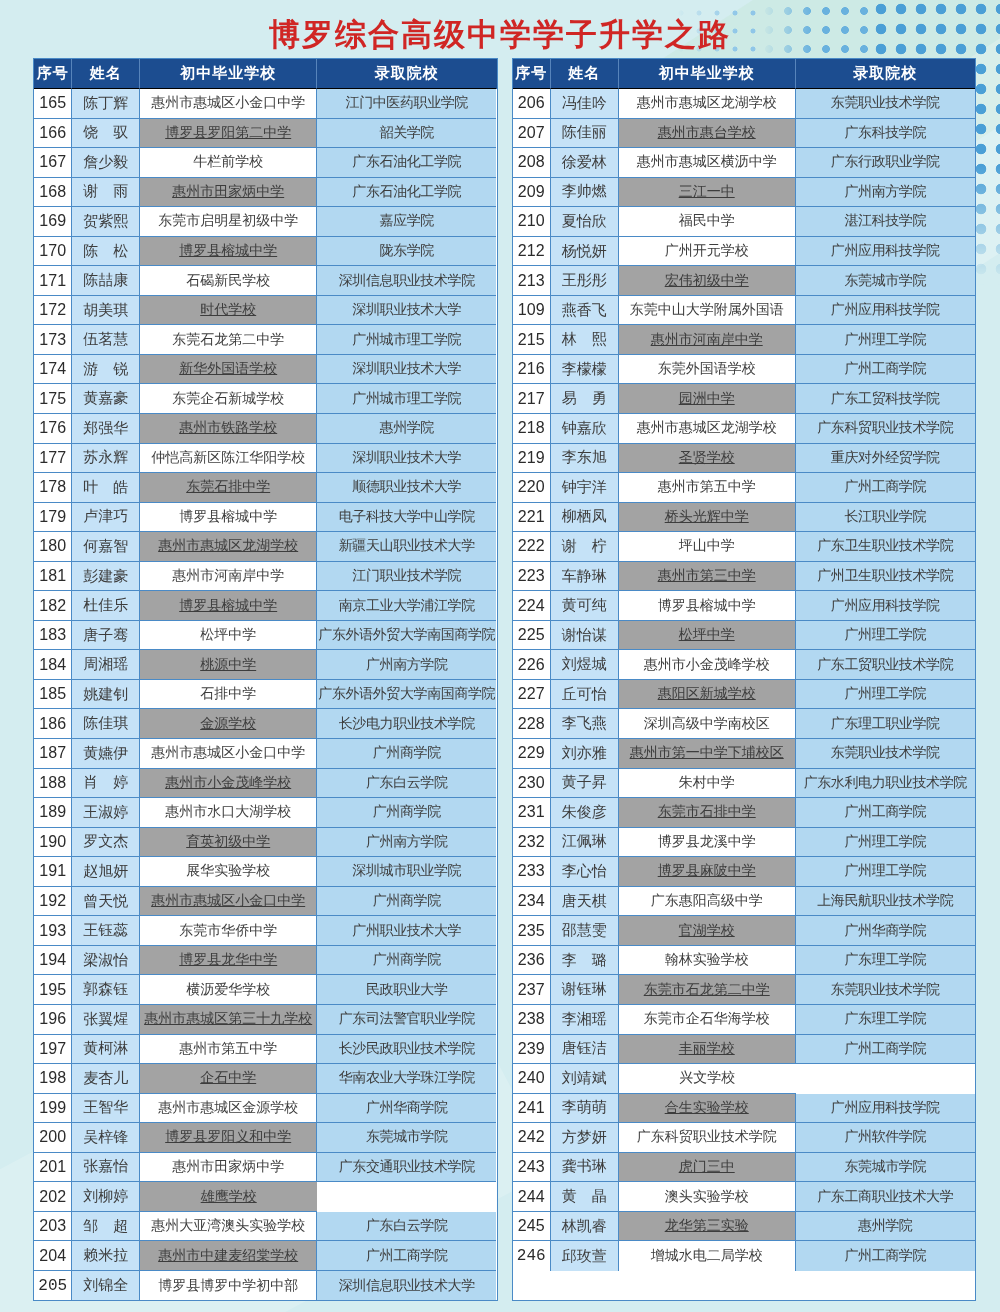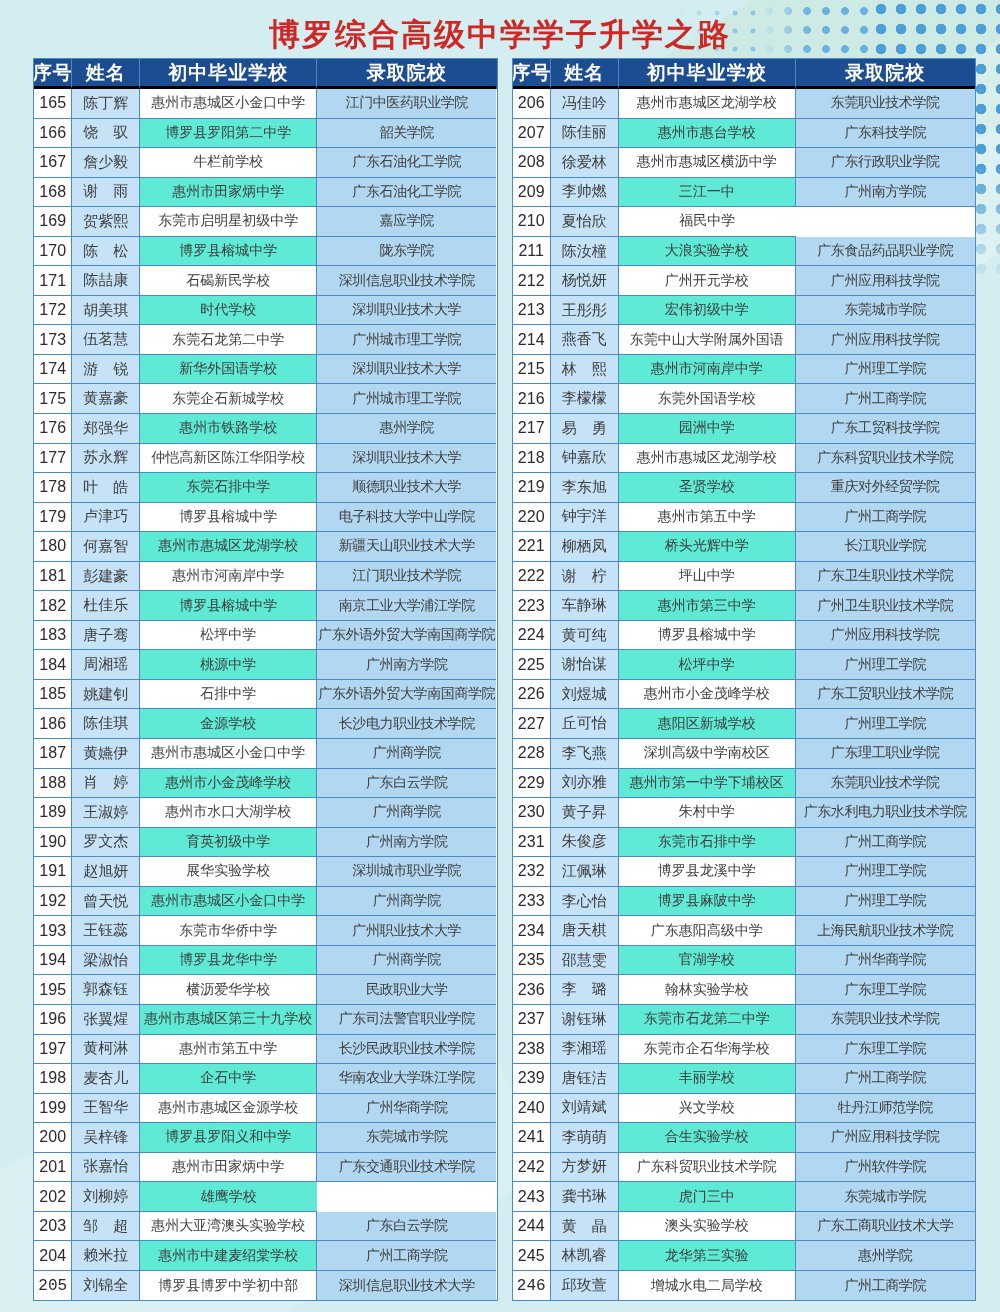--- a/index.html
+++ b/index.html
@@ -70,24 +70,24 @@
   }
   .thead{
     display:grid;
     grid-template-columns:8.3% 14.7% 38.2% 38.8%;
     height:30px;
     background:#1c4d90;
   }
   .thead .cell{
     color:#fff;
     font-weight:bold;
-    font-size:19px;
+    font-size:15px;
     letter-spacing:1px;
     border-right:1px solid rgba(160,200,240,.45);
-    border-bottom:3px solid #000000;
+    border-bottom:1px solid #000000;
   }
   .thead .cell:last-child{ border-right:none; }
 
   .trow{
     display:grid;
     grid-template-columns:8.3% 14.7% 38.2% 38.8%;
     height:29.56px;
   }
   .cell{
     display:flex;
@@ -99,21 +99,21 @@
     border-bottom:1px solid #4a8ac6;
     color:#3d3d3d;
   }
   .cell:last-child{ border-right:none; }
   .trow:last-child .cell{ border-bottom:none;font-family:Liberation Mono, monospace; }
 
   .c-num    { background:#ffffff; font-size:16px; color:#2b2b2b; }
   .c-name   { background:#c5e2f7; font-size:15px; }
   .c-school { background:#ffffff; font-size:14px; }
   .c-college{ background:#b2d8f1; font-size:14px; letter-spacing:-0.4px; }
-  .trow.alt .c-school{ background:#5eead4; }
+  .trow.alt .c-school{ background:#a3a3a3;text-decoration:underline; }
 </style>
 </head>
 <body>
 
 <div class="page">
 
   <div class="bg-stripe s1"></div>
   <div class="bg-stripe s2"></div>
   <div class="bg-stripe s3"></div>
 
@@ -410,41 +410,36 @@
           <div class="trow alt">
             <div class="cell c-num">209</div>
             <div class="cell c-name">李帅燃</div>
             <div class="cell c-school">三江一中</div>
             <div class="cell c-college">广州南方学院</div>
           </div>
           <div class="trow">
             <div class="cell c-num">210</div>
             <div class="cell c-name">夏怡欣</div>
             <div class="cell c-school">福民中学</div>
-          </div>
-          <div class="trow alt">
-            <div class="cell c-num">211</div>
-            <div class="cell c-name">陈汝橦</div>
-            <div class="cell c-school">大浪实验学校</div>
-            <div class="cell c-college">广东食品药品职业学院</div>
+            <div class="cell c-college">湛江科技学院</div>
           </div>
           <div class="trow">
             <div class="cell c-num">212</div>
             <div class="cell c-name">杨悦妍</div>
             <div class="cell c-school">广州开元学校</div>
             <div class="cell c-college">广州应用科技学院</div>
           </div>
           <div class="trow alt">
             <div class="cell c-num">213</div>
             <div class="cell c-name">王彤彤</div>
             <div class="cell c-school">宏伟初级中学</div>
             <div class="cell c-college">东莞城市学院</div>
           </div>
           <div class="trow">
-            <div class="cell c-num">214</div>
+            <div class="cell c-num">109</div>
             <div class="cell c-name">燕香飞</div>
             <div class="cell c-school">东莞中山大学附属外国语</div>
             <div class="cell c-college">广州应用科技学院</div>
           </div>
           <div class="trow alt">
             <div class="cell c-num">215</div>
             <div class="cell c-name">林　熙</div>
             <div class="cell c-school">惠州市河南岸中学</div>
             <div class="cell c-college">广州理工学院</div>
           </div>
@@ -589,21 +584,20 @@
           <div class="trow alt">
             <div class="cell c-num">239</div>
             <div class="cell c-name">唐钰洁</div>
             <div class="cell c-school">丰丽学校</div>
             <div class="cell c-college">广州工商学院</div>
           </div>
           <div class="trow">
             <div class="cell c-num">240</div>
             <div class="cell c-name">刘靖斌</div>
             <div class="cell c-school">兴文学校</div>
-            <div class="cell c-college">牡丹江师范学院</div>
           </div>
           <div class="trow alt">
             <div class="cell c-num">241</div>
             <div class="cell c-name">李萌萌</div>
             <div class="cell c-school">合生实验学校</div>
             <div class="cell c-college">广州应用科技学院</div>
           </div>
           <div class="trow">
             <div class="cell c-num">242</div>
             <div class="cell c-name">方梦妍</div>

